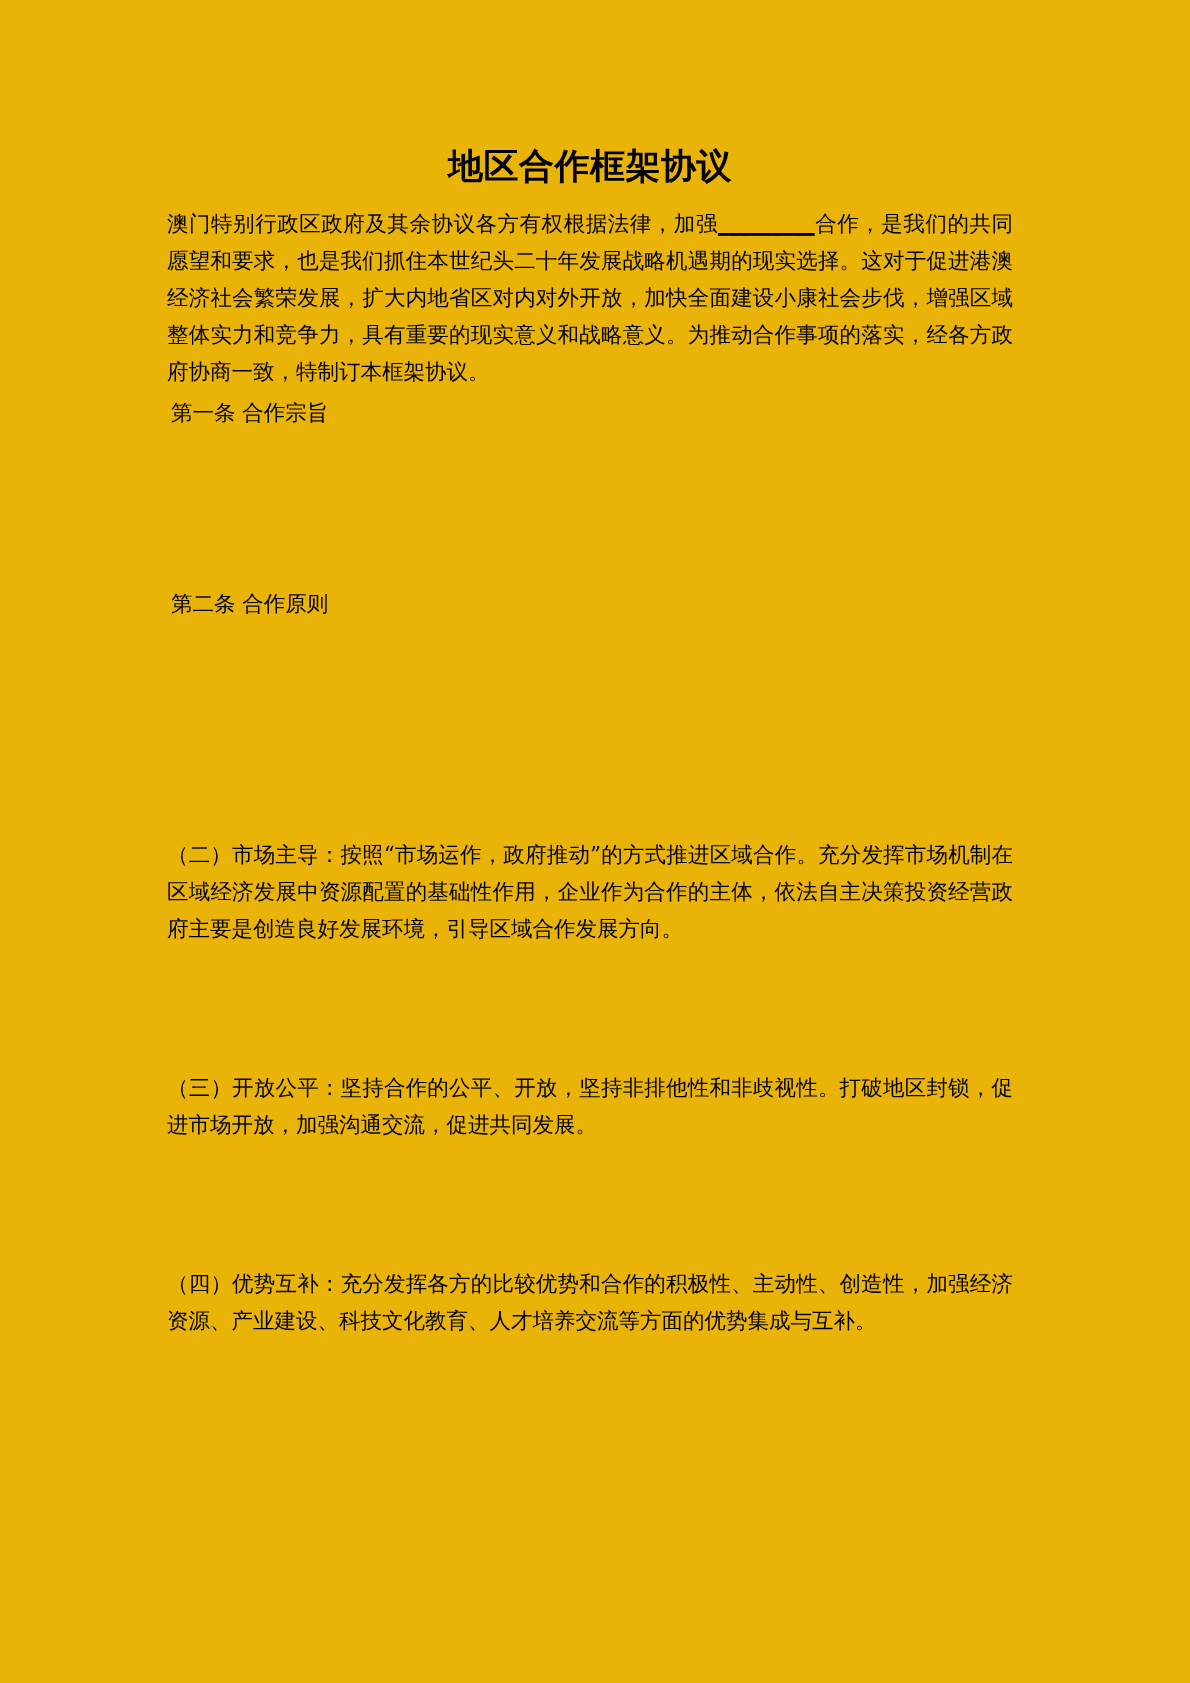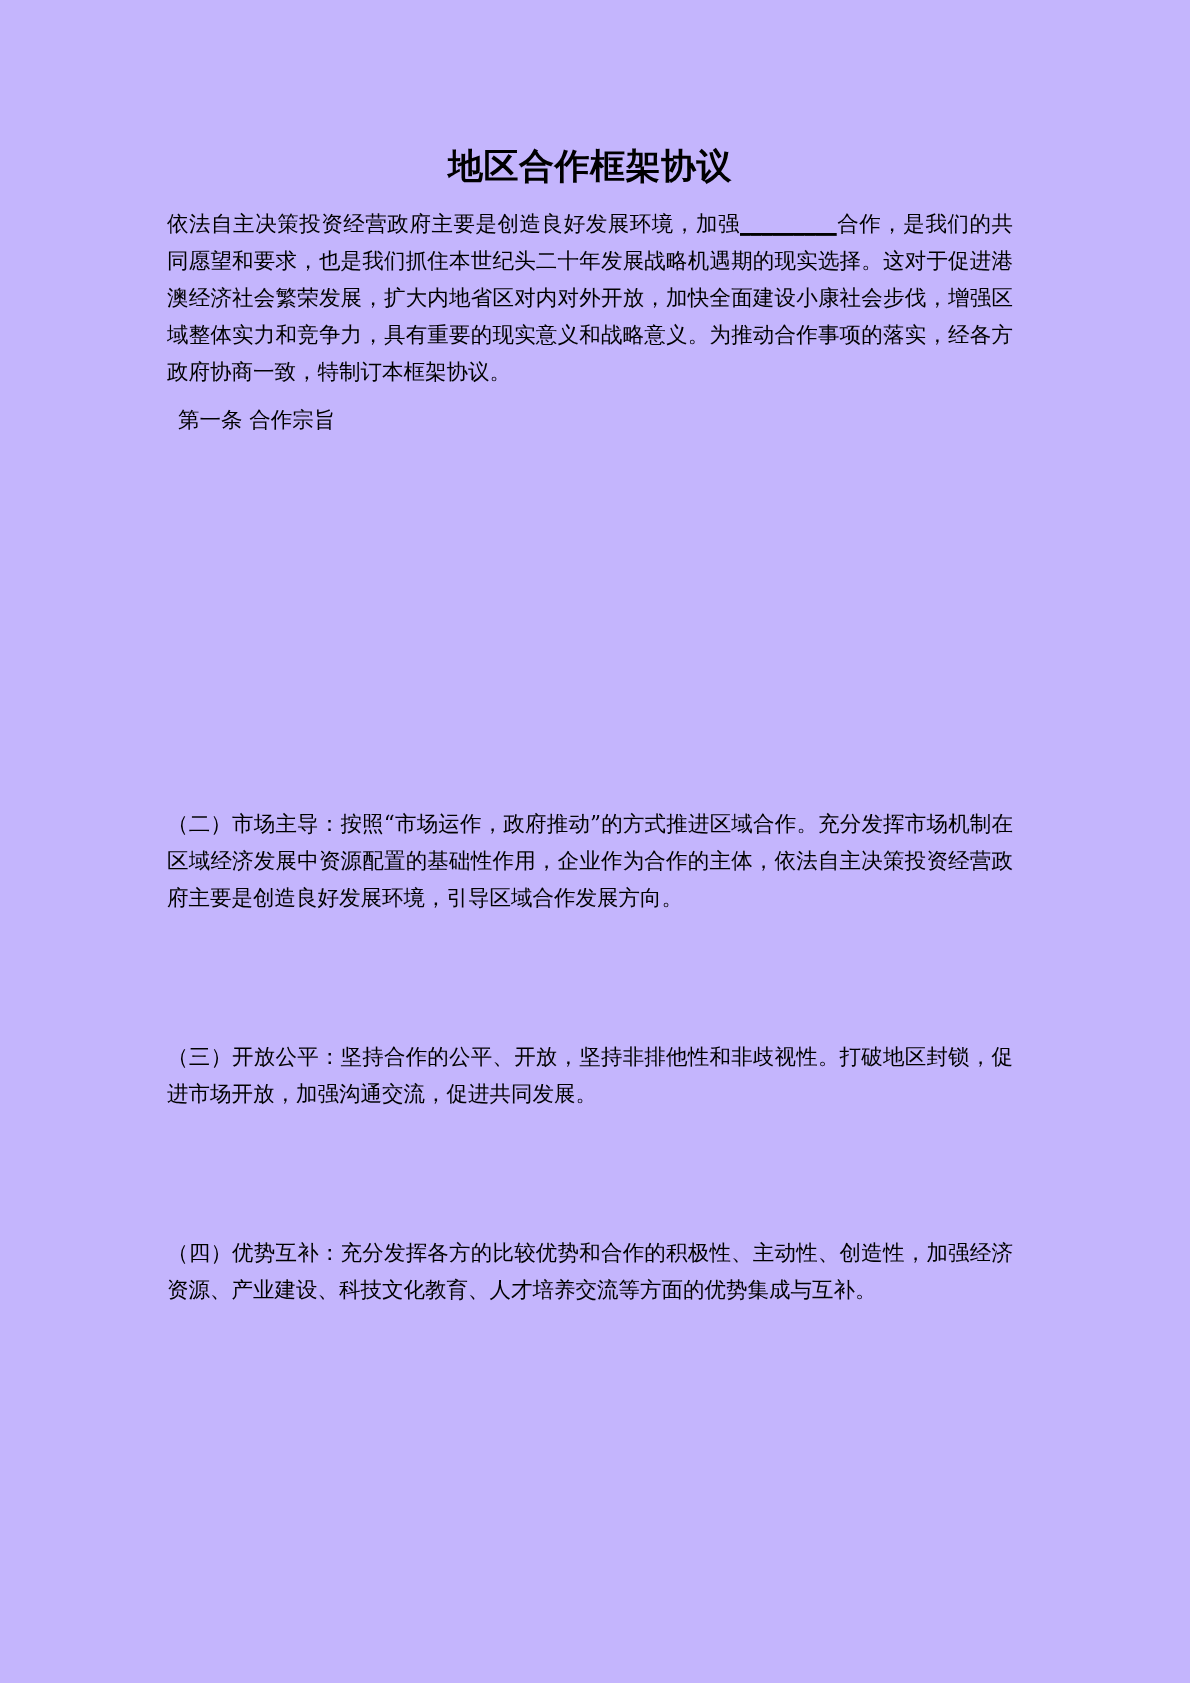--- a/index.html
+++ b/index.html
@@ -8,21 +8,21 @@
     background: #ffffff;
   }
   body {
     font-family: "DejaVu Serif", "Liberation Serif", serif;
     color: #000000;
   }
   .page {
     position: relative;
     width: 1190px;
     height: 1683px;
-    background: #c4b5fd;
+    background: #eab308;
     overflow: hidden;
     box-sizing: border-box;
   }
   .content {
     position: absolute;
     left: 167px;
     top: 0;
     width: 846px;
   }
   .doc-title {
@@ -42,48 +42,49 @@
     text-align: justify;
     text-justify: inter-ideograph;
     word-break: break-all;
   }
   .para-lead {
     padding-top: 18px;
   }
   .heading-line {
     font-size: 21.5px;
     line-height: 37px;
-    margin: 11px;
+    margin: 4px;
     text-align: left;
   }
   .spacer-sm { height: 58px; }
   .spacer-md { height: 88px; }
   .spacer-xl { height: 122px; }
   .blank-fill {
     text-decoration: underline;
     letter-spacing: 0px;
   }
 </style>
 </head>
 <body>
 
 <div class="page">
   <div class="content">
 
     <h1 class="doc-title">地区合作框架协议</h1>
 
-    <p class="para para-lead"><span>依法自主决策投资经营政府主要是创造良好发展环境，加强</span><span class="blank-fill">_________</span><span>合作，是我们的共同愿望和要求，也是我们抓住本世纪头二十年发展战略机遇期的现实选择。这对于促进港澳经济社会繁荣发展，扩大内地省区对内对外开放，加快全面建设小康社会步伐，增强区域整体实力和竞争力，具有重要的现实意义和战略意义。为推动合作事项的落实，经各方政府协商一致，特制订本框架协议。</span></p>
+    <p class="para para-lead"><span>澳门特别行政区政府及其余协议各方有权根据法律，加强</span><span class="blank-fill">_________</span><span>合作，是我们的共同愿望和要求，也是我们抓住本世纪头二十年发展战略机遇期的现实选择。这对于促进港澳经济社会繁荣发展，扩大内地省区对内对外开放，加快全面建设小康社会步伐，增强区域整体实力和竞争力，具有重要的现实意义和战略意义。为推动合作事项的落实，经各方政府协商一致，特制订本框架协议。</span></p>
 
     <p class="heading-line">第一条  合作宗旨</p>
 
     <div class="spacer-md"></div>
 
 
     <div class="spacer-sm"></div>
 
+    <p class="heading-line">第二条  合作原则</p>
 
     <div class="spacer-md"></div>
 
 
     <div class="spacer-xl"></div>
 
     <p class="para">（二）市场主导：按照“市场运作，政府推动”的方式推进区域合作。充分发挥市场机制在区域经济发展中资源配置的基础性作用，企业作为合作的主体，依法自主决策投资经营政府主要是创造良好发展环境，引导区域合作发展方向。</p>
 
     <div class="spacer-xl"></div>
 

